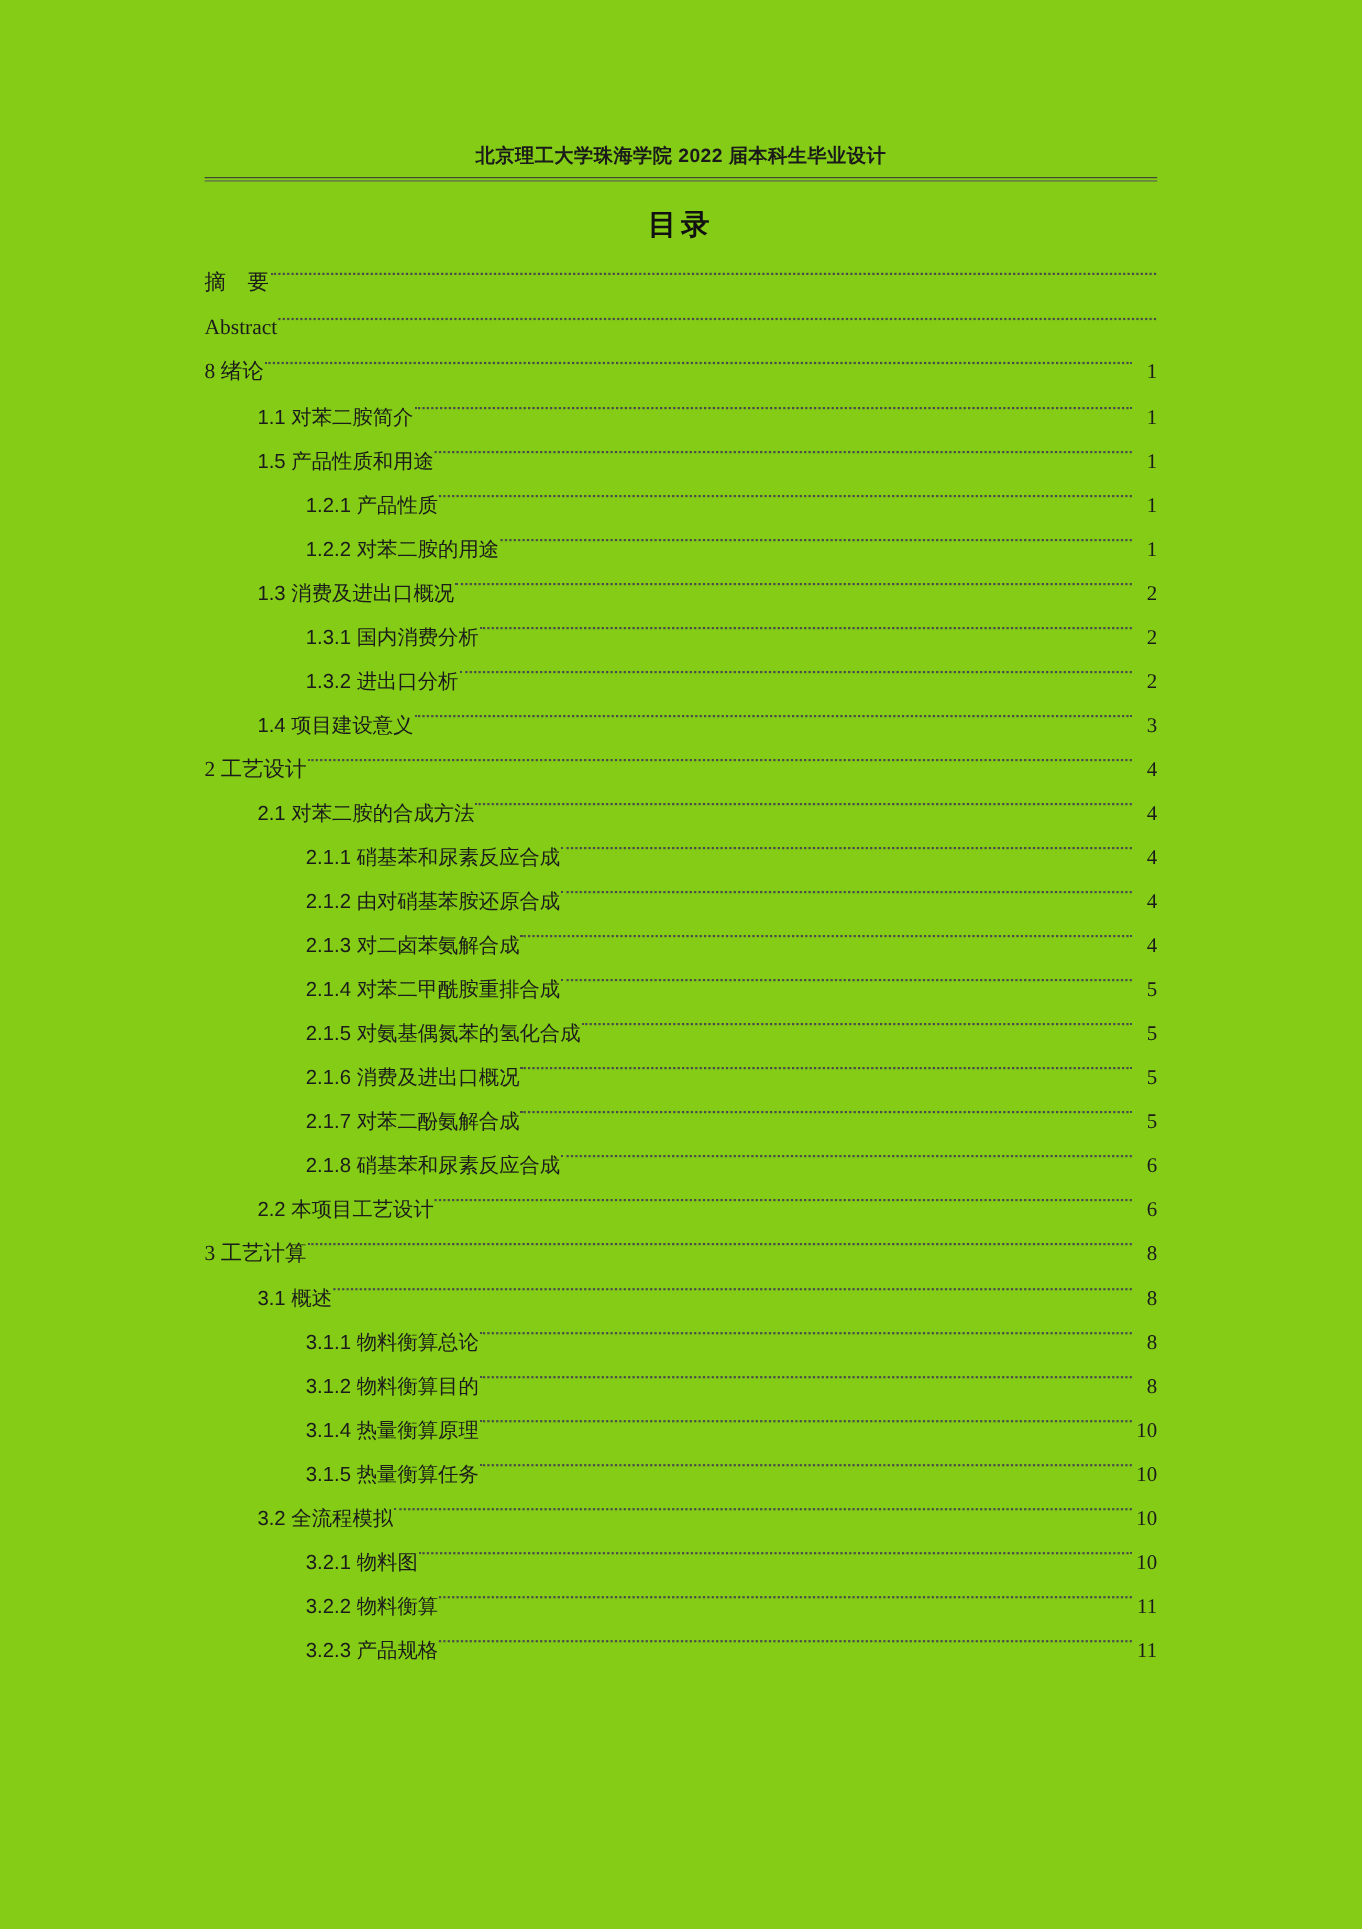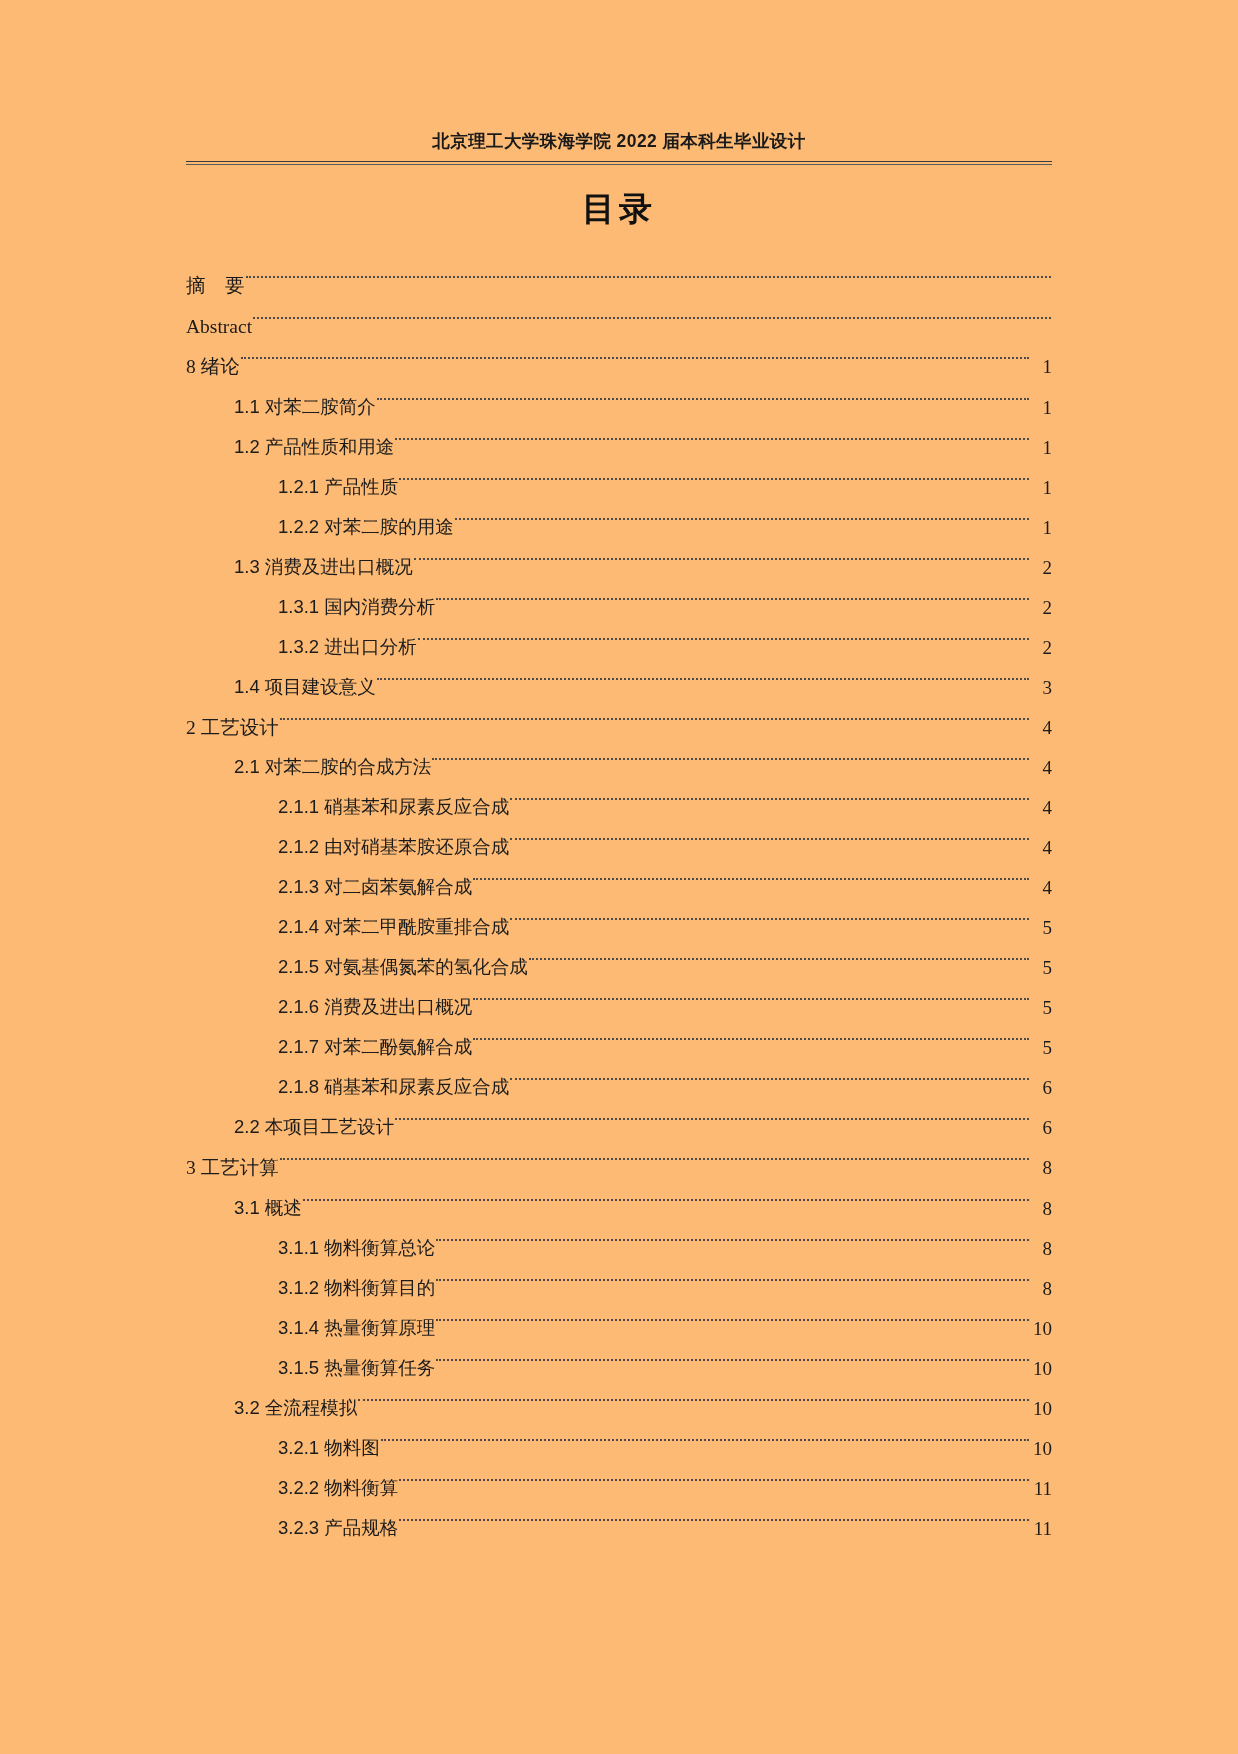--- a/index.html
+++ b/index.html
@@ -8,21 +8,21 @@
     background: #ffffff;
   }
   body {
     font-family: "Liberation Serif", "DejaVu Serif", serif;
     color: #000000;
   }
   .page {
     position: relative;
     width: 1238px;
     height: 1754px;
-    background: #fdba74;
+    background: #84cc16;
     margin: 0 auto;
     box-sizing: border-box;
     overflow: hidden;
   }
   .page-body {
     position: absolute;
     left: 186px;
     top: 130px;
     width: 866px;
   }
@@ -46,24 +46,24 @@
   }
   .header-rule.second {
     border-top: 0.9px solid #5a5a5a;
     margin-top: 2px;
   }
 
   
   .toc-title {
     text-align: center;
     font-family: "Liberation Serif", "DejaVu Serif", serif;
-    font-size: 33px;
+    font-size: 26px;
     font-weight: bold;
     letter-spacing: 4px;
-    margin: 22px 0 34px 0;
+    margin: 22px 0 16px 0;
     color: #111111;
   }
 
   
   .toc-list {
     margin: 0;
     padding: 0;
     list-style: none;
   }
   .toc-row {
@@ -132,21 +132,21 @@
           <span class="toc-label">8 绪论</span>
           <span class="toc-leader"></span>
           <span class="toc-page">1</span>
         </li>
         <li class="toc-row lvl2">
           <span class="toc-label">1.1 对苯二胺简介</span>
           <span class="toc-leader"></span>
           <span class="toc-page">1</span>
         </li>
         <li class="toc-row lvl2">
-          <span class="toc-label">1.2 产品性质和用途</span>
+          <span class="toc-label">1.5 产品性质和用途</span>
           <span class="toc-leader"></span>
           <span class="toc-page">1</span>
         </li>
         <li class="toc-row lvl3">
           <span class="toc-label">1.2.1 产品性质</span>
           <span class="toc-leader"></span>
           <span class="toc-page">1</span>
         </li>
         <li class="toc-row lvl3">
           <span class="toc-label">1.2.2 对苯二胺的用途</span>

